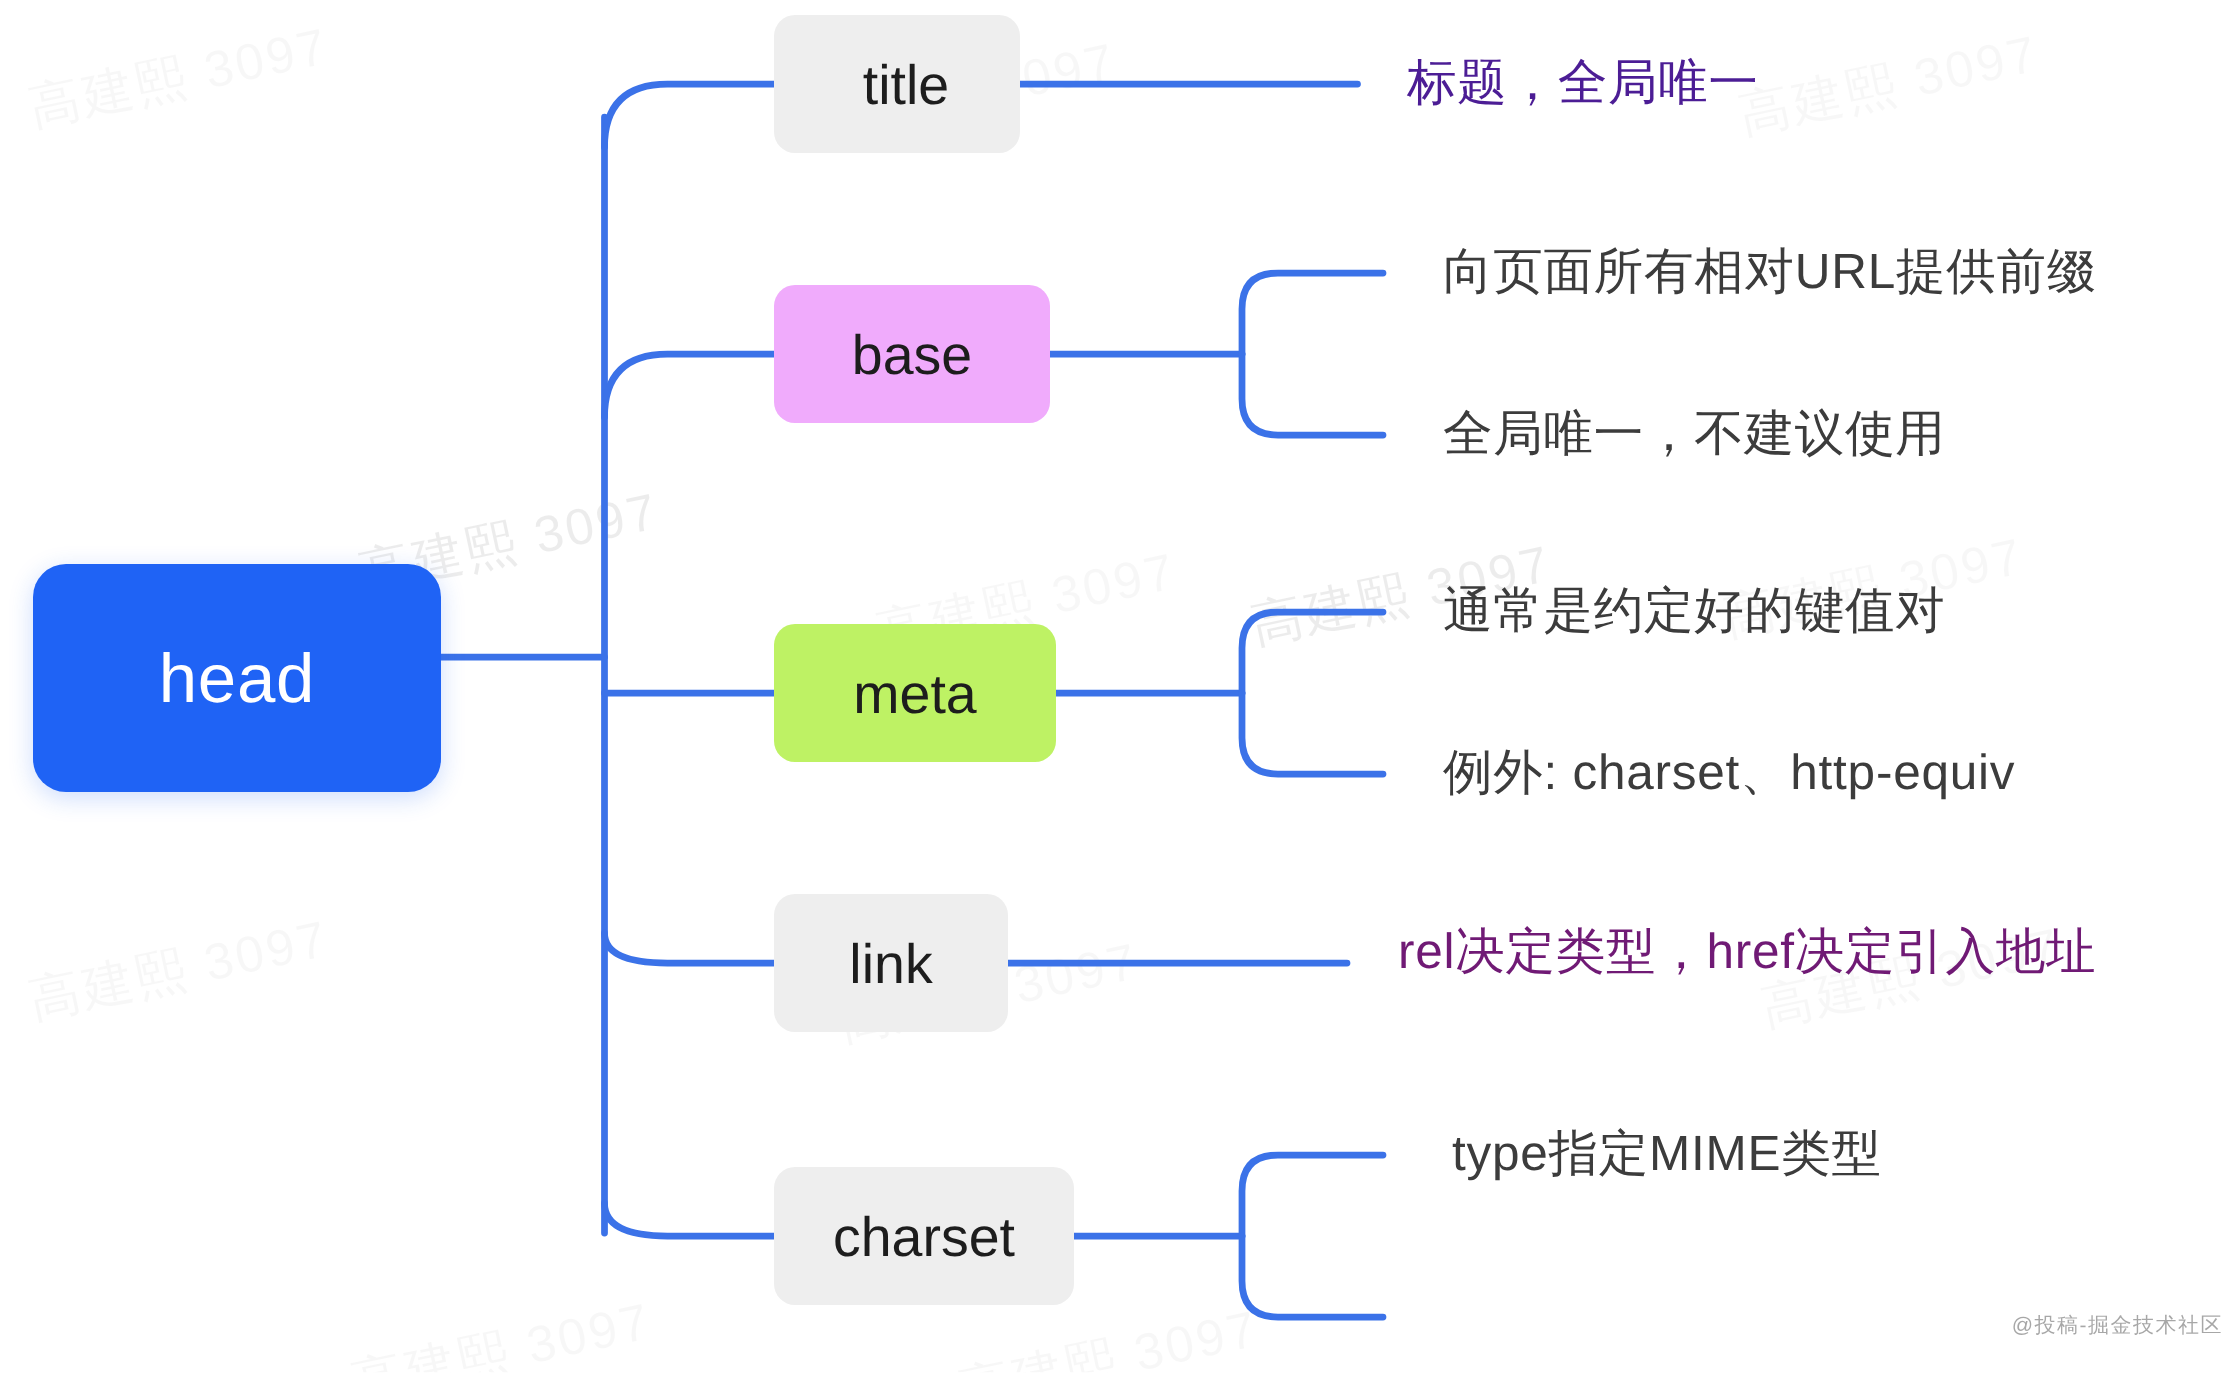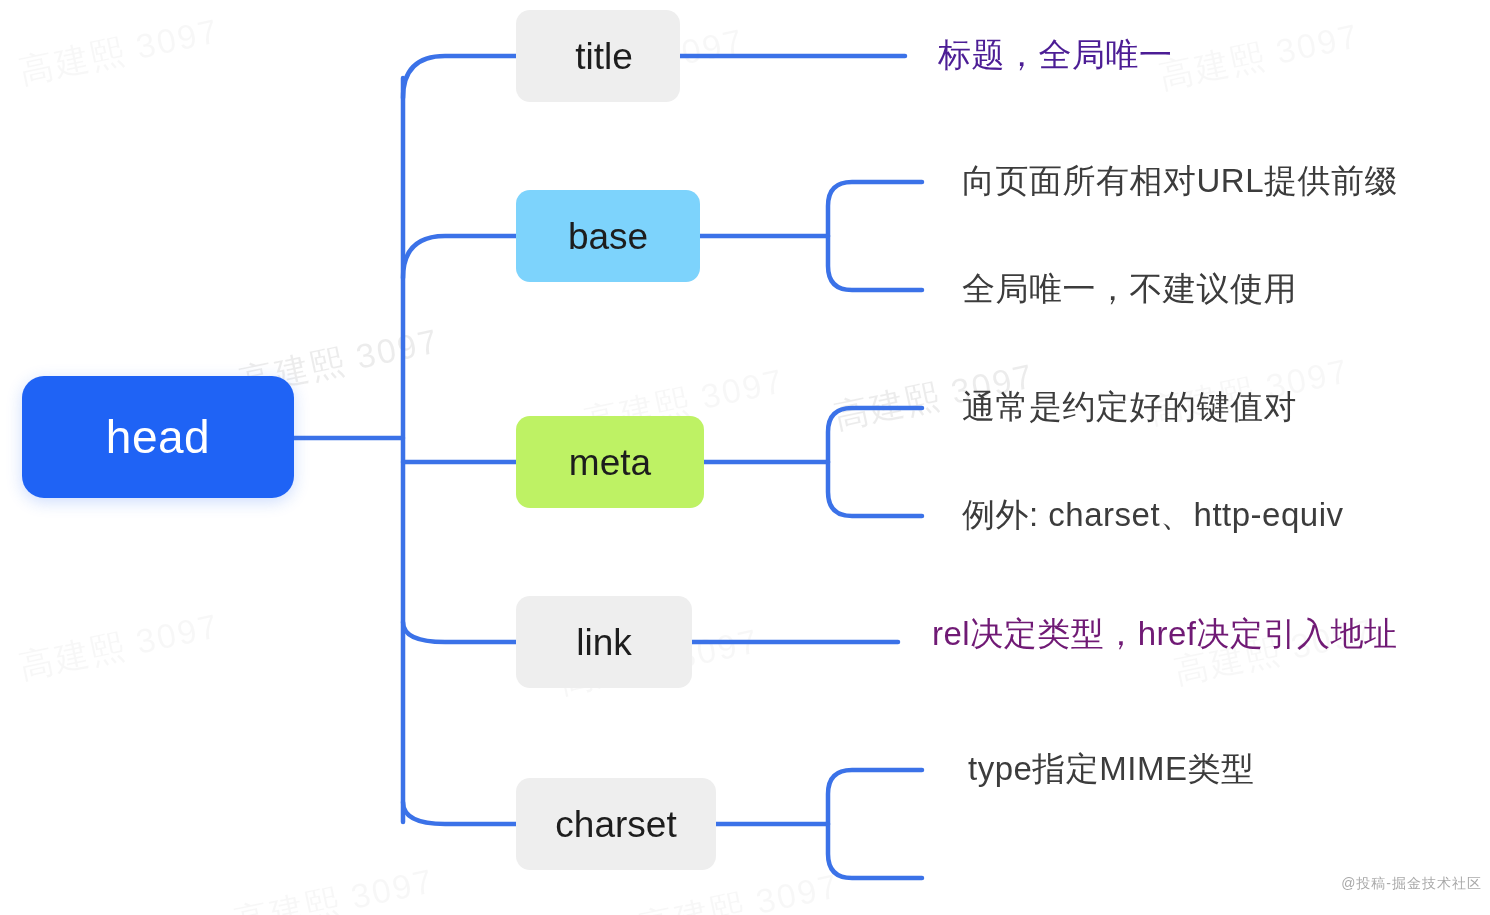--- a/index.html
+++ b/index.html
@@ -152,42 +152,42 @@
       <path d="M 828 462 L 828 492 Q 828 516 852 516 L 922 516"></path>
 
       <path d="M 672 642 L 898 642"></path>
 
       <path d="M 716 824 L 828 824"></path>
       <path d="M 828 824 L 828 794 Q 828 770 852 770 L 922 770"></path>
       <path d="M 828 824 L 828 854 Q 828 878 852 878 L 922 878"></path>
     </g>
   </svg>
 
-  <div class="node root-node" style="left: 22px; top: 376px; width: 272px; height: 122px; background: rgb(31, 99, 245);">
+  <div class="node root-node" style="left: 22px; top: 376px; width: 272px; height: 152px; background: rgb(31, 99, 245);">
     <span class="root-label" style="color: rgb(255, 255, 255);">head</span>
   </div>
 
   <div class="node branch-node" style="left: 516px; top: 10px; width: 164px; height: 92px; background: rgb(238, 238, 238); padding-left: 12px;">
     <span class="branch-label" style="color: rgb(29, 29, 29);">title</span>
   </div>
   <div class="leaf-node" style="left: 938px; top: 38px; color: #4c1d95;">标题，全局唯一</div>
 
-  <div class="node branch-node" style="left: 516px; top: 190px; width: 184px; height: 92px; background: #7dd3fc;">
+  <div class="node branch-node" style="left: 516px; top: 190px; width: 184px; height: 92px; background: #f0abfc;">
     <span class="branch-label" style="color: rgb(29, 29, 29);">base</span>
   </div>
   <div class="leaf-node" style="left: 962px; top: 164px; color: rgb(60, 60, 60);">向页面所有相对URL提供前缀</div>
   <div class="leaf-node" style="left: 962px; top: 272px; color: rgb(60, 60, 60);">全局唯一，不建议使用</div>
 
   <div class="node branch-node" style="left: 516px; top: 416px; width: 188px; height: 92px; background: #bef264;">
     <span class="branch-label" style="color: rgb(29, 29, 29);">meta</span>
   </div>
   <div class="leaf-node" style="left: 962px; top: 390px; color: rgb(60, 60, 60);">通常是约定好的键值对</div>
   <div class="leaf-node" style="left: 962px; top: 498px; color: rgb(60, 60, 60);">例外: charset、http-equiv</div>
 
-  <div class="node branch-node" style="left: 516px; top: 596px; width: 176px; height: 92px; background: rgb(238, 238, 238);">
+  <div class="node branch-node" style="left: 516px; top: 596px; width: 156px; height: 92px; background: rgb(238, 238, 238);">
     <span class="branch-label" style="color: rgb(29, 29, 29);">link</span>
   </div>
   <div class="leaf-node" style="left: 932px; top: 617px; color: #701a75;">rel决定类型，href决定引入地址</div>
 
   <div class="node branch-node" style="left: 516px; top: 778px; width: 200px; height: 92px; background: rgb(238, 238, 238);">
     <span class="branch-label" style="color: rgb(29, 29, 29);">charset</span>
   </div>
   <div class="leaf-node" style="left: 968px; top: 752px; color: rgb(60, 60, 60);">type指定MIME类型</div>
 
   <div id="footer-credit">@投稿-掘金技术社区</div>

